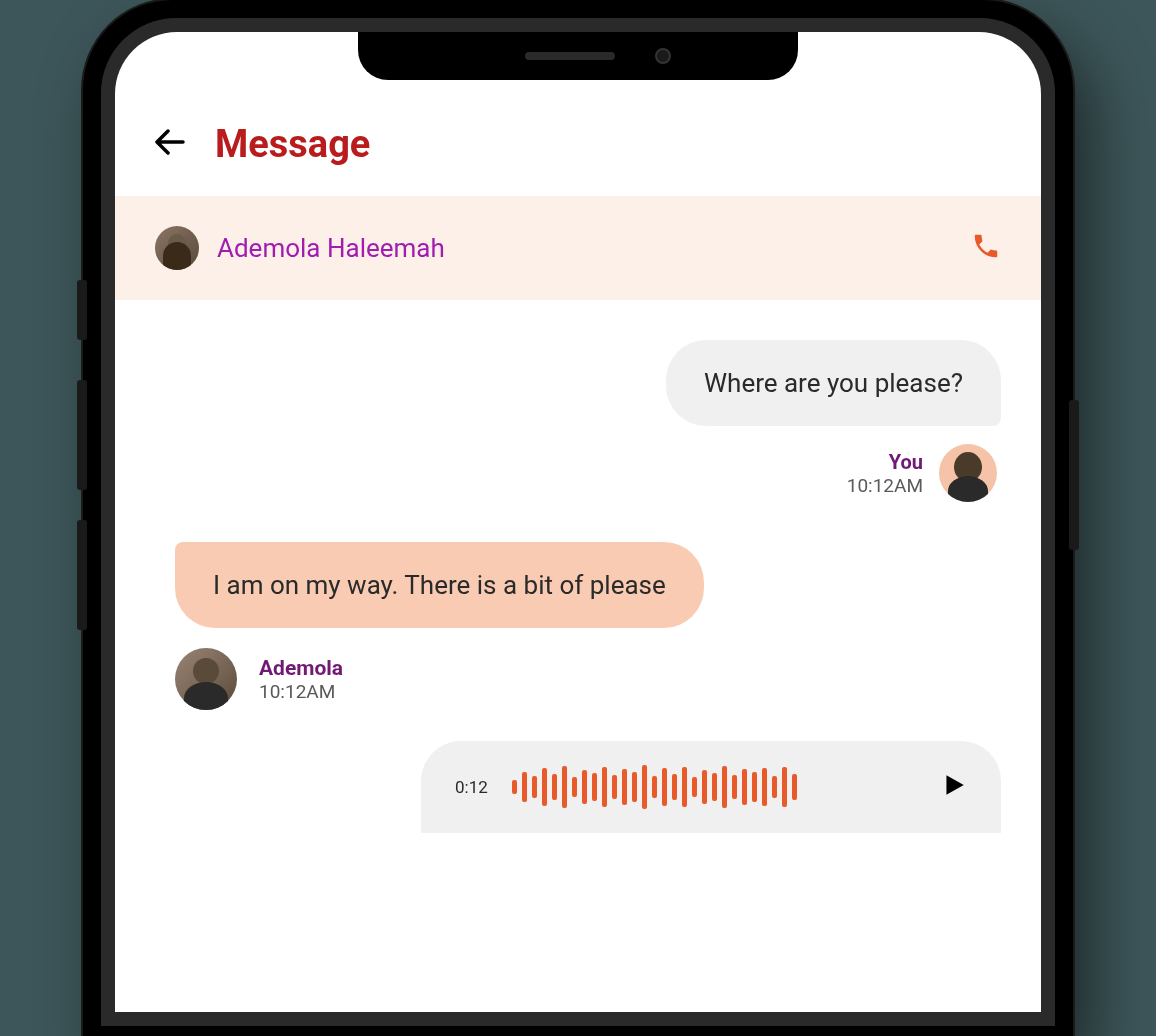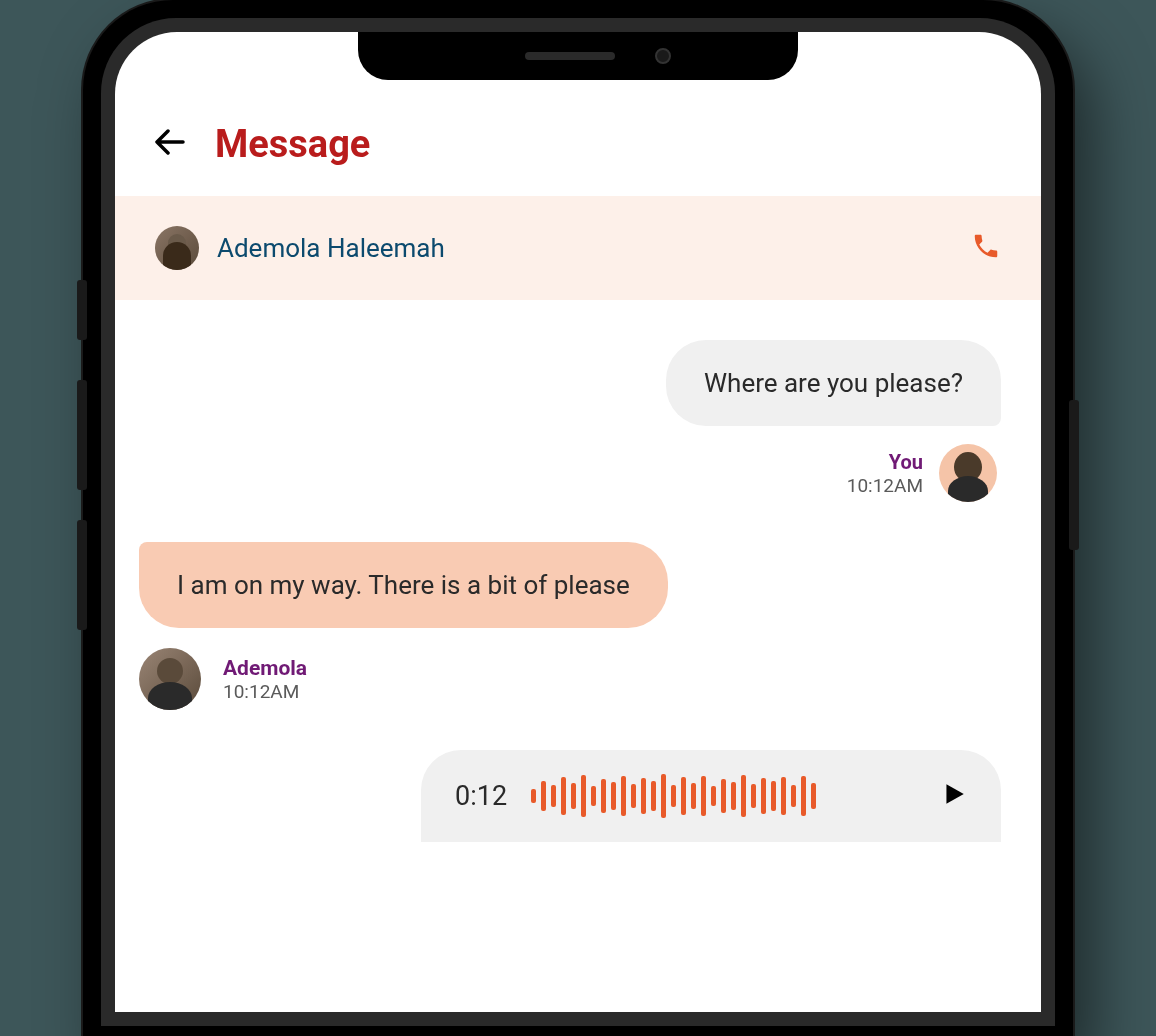--- a/index.html
+++ b/index.html
@@ -173,30 +173,30 @@
       left: 50%;
       transform: translateX(-50%);
       width: 18px;
       height: 18px;
       background: #6a5a4a;
       border-radius: 50%;
     }
     
     .contact-name {
       font-size: 26px;
-      color: #0c4a6e;
+      color: #a21caf;
     }
     
     .phone-icon {
       color: #e85a2a;
       cursor: pointer;
     }
     
     .chat-area {
-      padding: 40px 40px 0 24px;
+      padding: 40px 40px 0 60px;
     }
     
     .msg-right {
       display: flex;
       justify-content: flex-end;
       margin-bottom: 18px;
     }
     
     .bubble-gray {
       background: #f0f0f0;
@@ -277,21 +277,21 @@
       border-radius: 8px 40px 40px 40px;
       font-size: 26px;
       color: #2a2a2a;
     }
     
     .meta-left {
       display: flex;
       justify-content: flex-start;
       align-items: center;
       gap: 22px;
-      margin-bottom: 40px;
+      margin-bottom: 31px;
     }
     
     .avatar-driver {
       width: 62px;
       height: 62px;
       border-radius: 50%;
       background: linear-gradient(135deg, #9a8575 0%, #5a4a3a 100%);
       position: relative;
       overflow: hidden;
     }
@@ -333,21 +333,21 @@
       background: #f0f0f0;
       padding: 24px 34px;
       border-radius: 40px 40px 0 0;
       display: flex;
       align-items: center;
       gap: 24px;
       width: 580px;
     }
     
     .voice-duration {
-      font-size: 27px;
+      font-size: 17px;
       color: #2a2a2a;
     }
     
     .waveform {
       display: flex;
       align-items: center;
       gap: 5px;
       flex: 1;
     }
     

